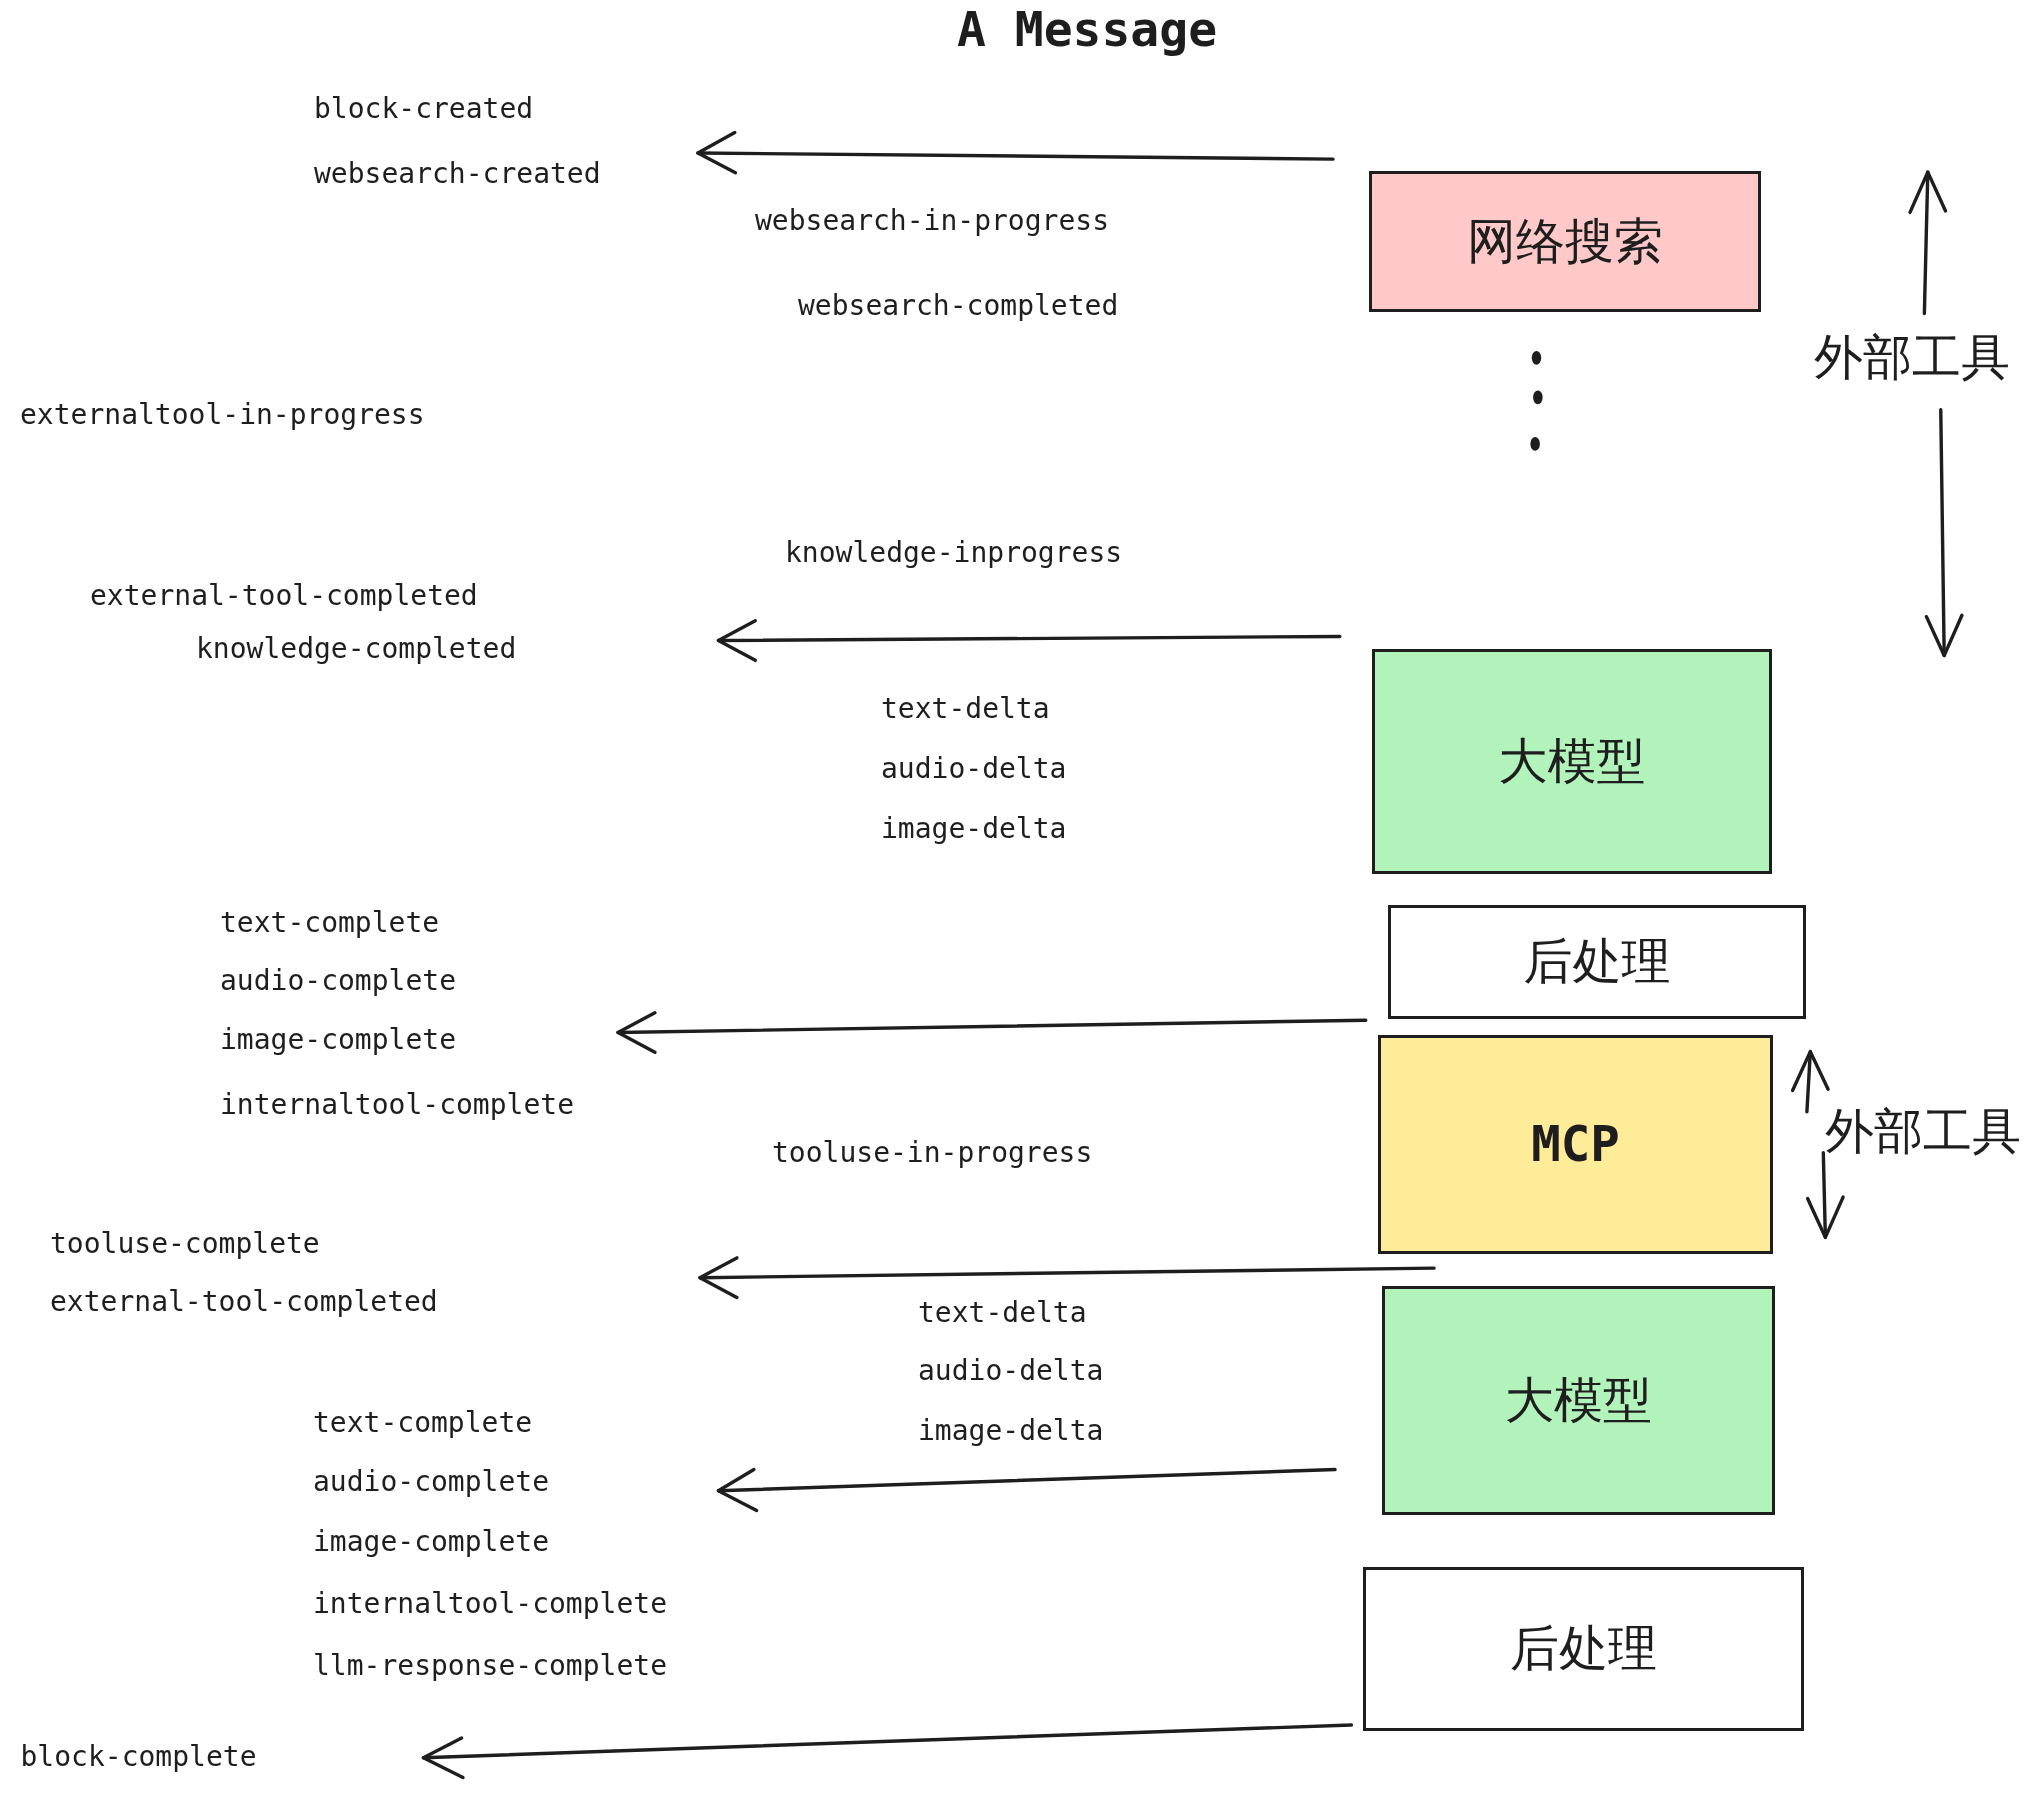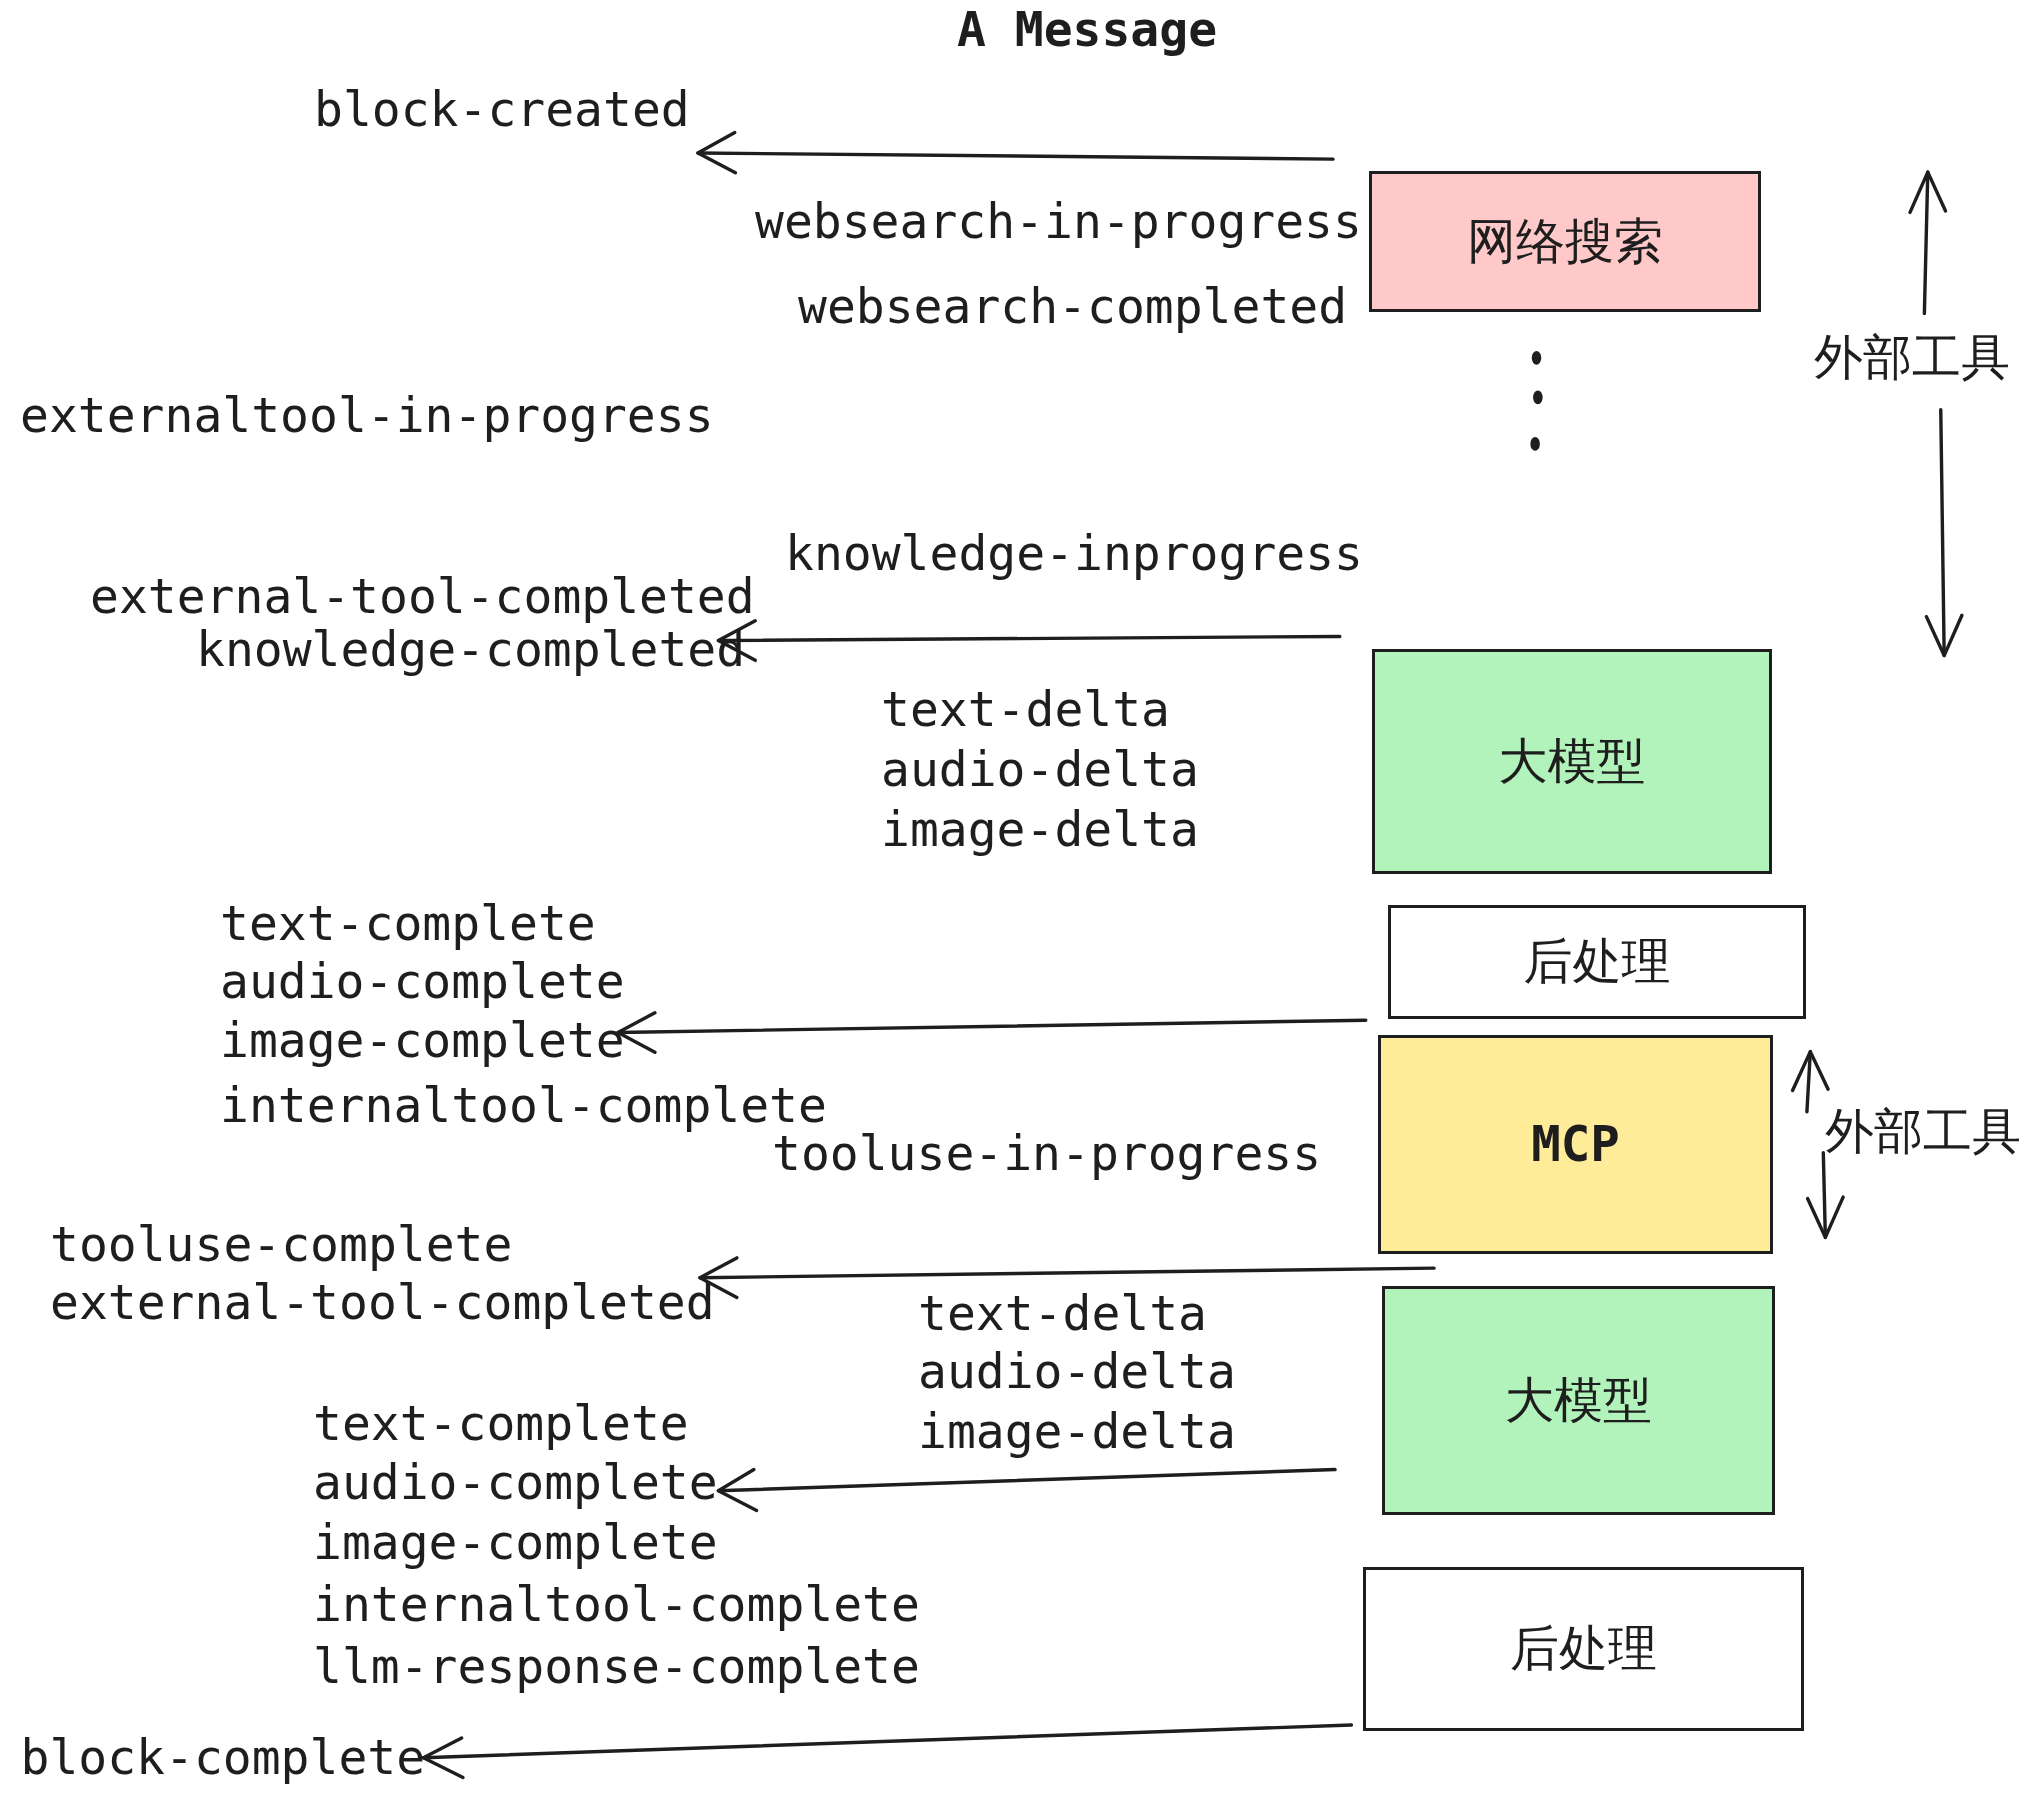--- a/index.html
+++ b/index.html
@@ -13,21 +13,21 @@
   }
   .overlay{position:absolute;left:0;top:0;width:2035px;height:1796px;}
   .overlay path{stroke:#1e1e1e;stroke-width:5;fill:none;stroke-linecap:round;stroke-linejoin:round;}
   .overlay ellipse{fill:#1e1e1e;stroke:none;}
   .title{
     position:absolute;left:1087px;top:29px;transform:translate(-50%,-50%);
     font-size:48px;font-weight:bold;white-space:nowrap;
   }
   .lbl{
     position:absolute;transform:translateY(-50%);
-    font-size:48px;line-height:1;white-space:nowrap;font-weight:500;
+    font-size:28px;line-height:1;white-space:nowrap;font-weight:500;
   }
   .box{
     position:absolute;box-sizing:border-box;
     border:3.4px solid #1e1e1e;
     display:flex;align-items:center;justify-content:center;margin-left:13px;
   }
   .box-label{
     font-size:49px;
     font-family:"DejaVu Sans","Liberation Sans",sans-serif;
     white-space:nowrap;
@@ -77,20 +77,21 @@
     <g>
       <ellipse cx="2250" cy="524" rx="7" ry="10"></ellipse>
       <ellipse cx="2252" cy="582" rx="7" ry="10"></ellipse>
       <ellipse cx="2248" cy="650" rx="7" ry="10"></ellipse>
     </g>
   </svg>
 
   <div class="title">A Message</div>
 
   <div class="lbl" style="left:314px;top:109px">block-created</div>
+  <div class="lbl" style="left:314px;top:174px">websearch-created</div>
   <div class="lbl" style="left:755px;top:221px">websearch-in-progress</div>
   <div class="lbl" style="left:798px;top:306px">websearch-completed</div>
   <div class="lbl" style="left:20px;top:415px">externaltool-in-progress</div>
   <div class="lbl" style="left:785px;top:553px">knowledge-inprogress</div>
   <div class="lbl" style="left:90px;top:596px">external-tool-completed</div>
   <div class="lbl" style="left:196px;top:649px">knowledge-completed</div>
   <div class="lbl" style="left:881px;top:709px">text-delta</div>
   <div class="lbl" style="left:881px;top:769px">audio-delta</div>
   <div class="lbl" style="left:881px;top:829px">image-delta</div>
   <div class="lbl" style="left:220px;top:923px">text-complete</div>

